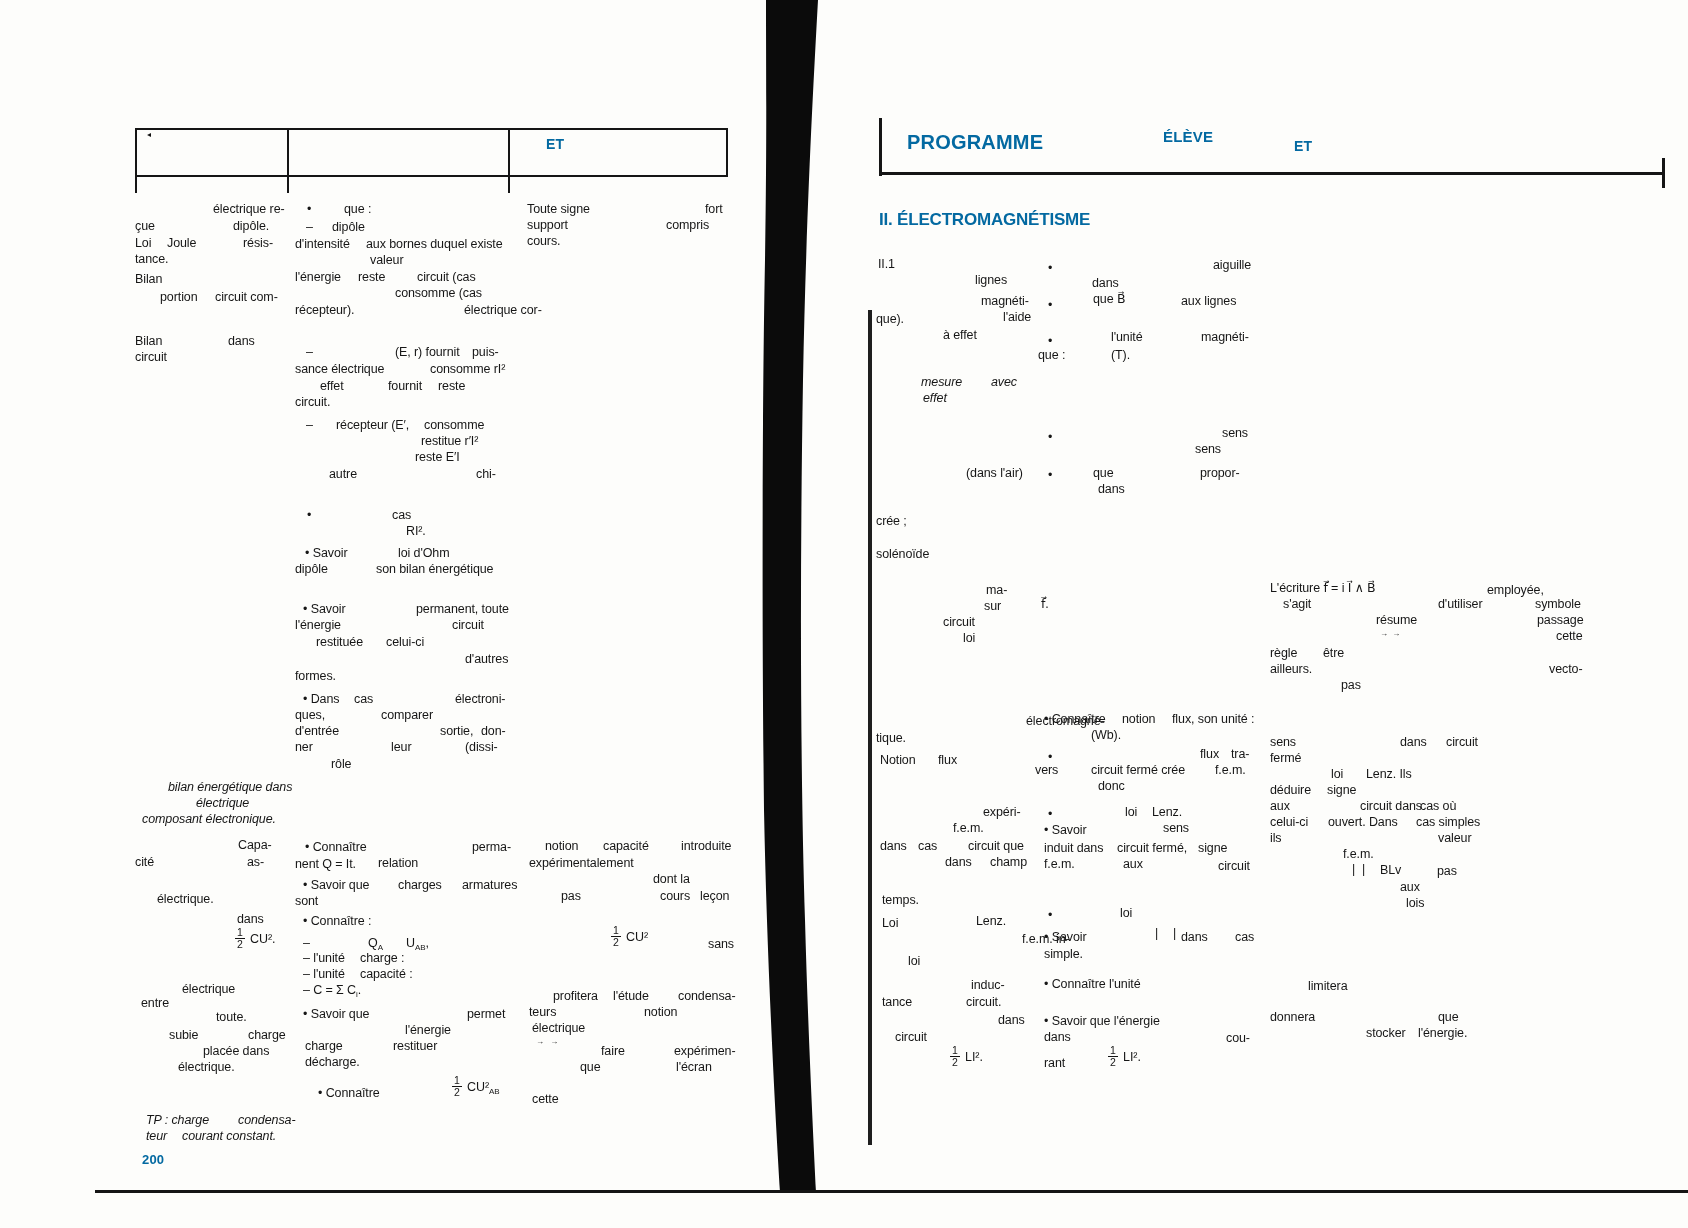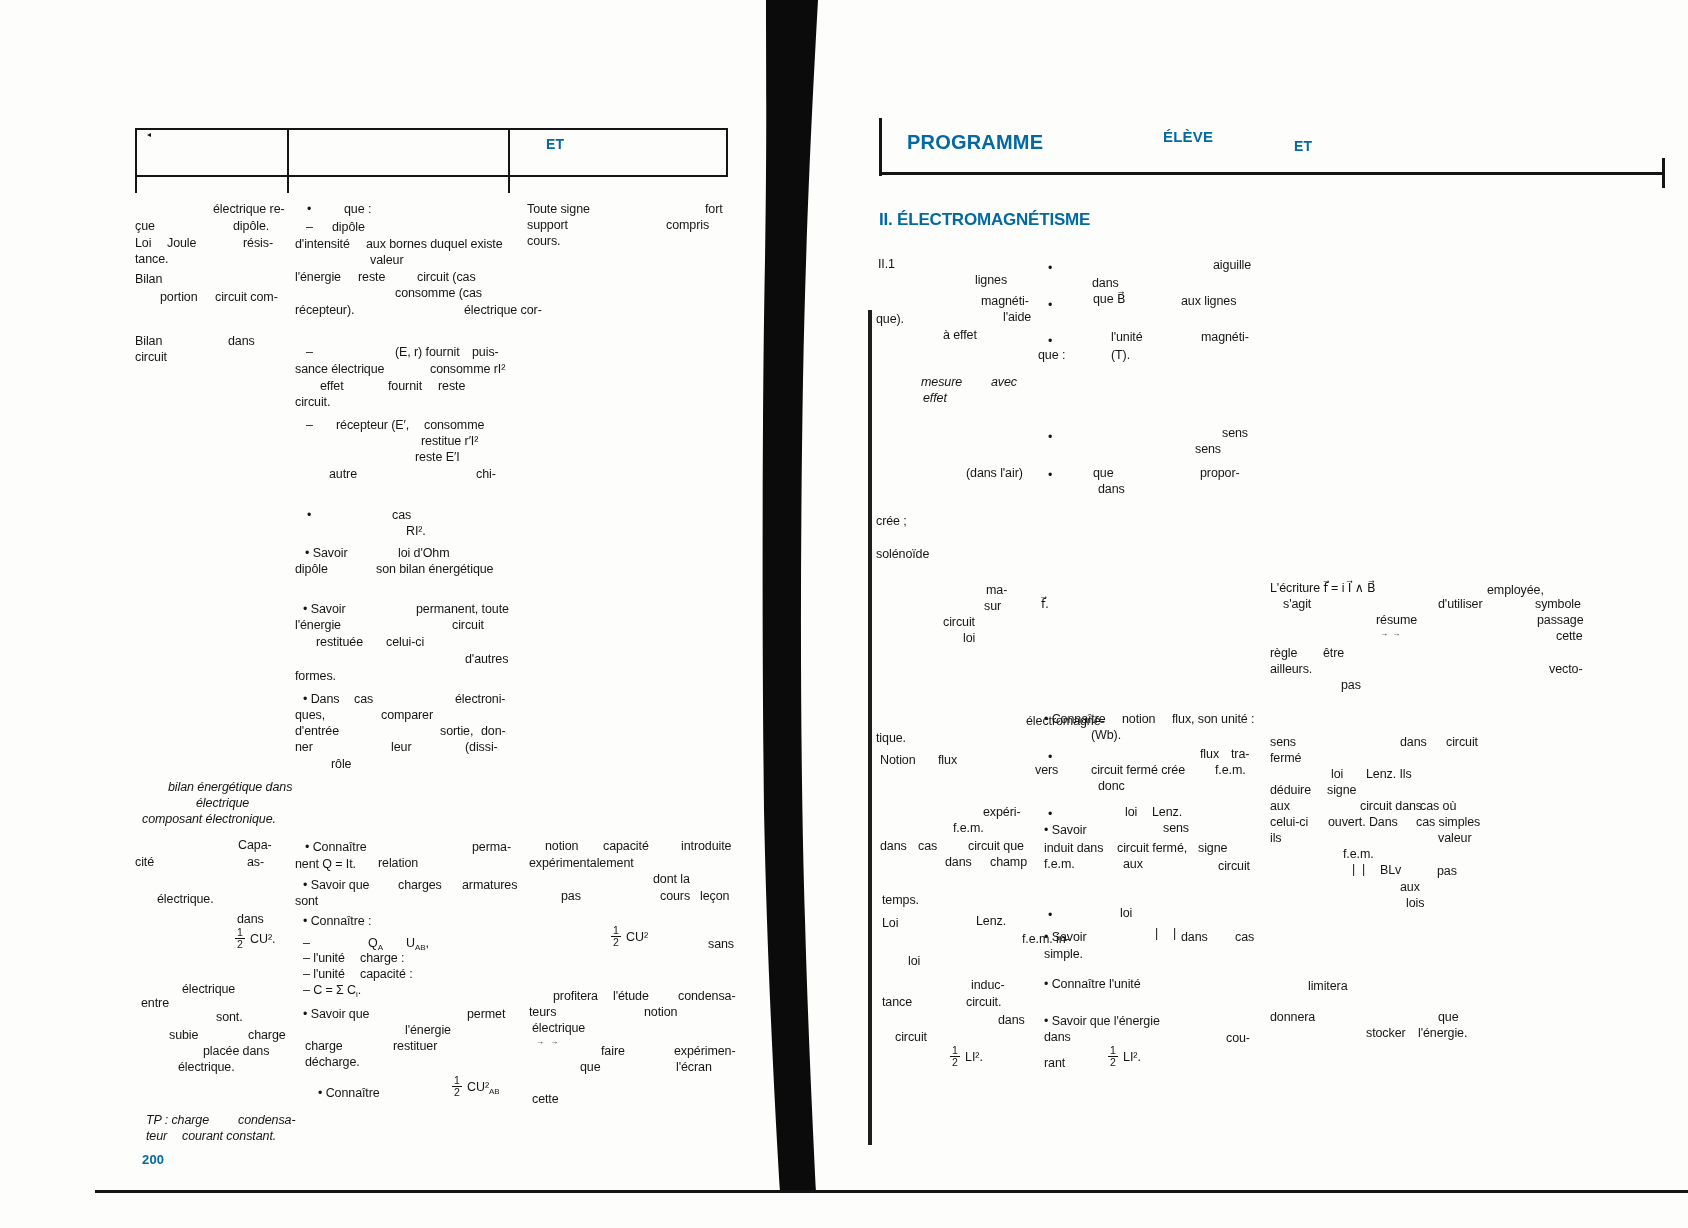--- a/index.html
+++ b/index.html
@@ -64,21 +64,21 @@
     <div class="frag it" style="left: 196px; top: 795px;"><span>électrique</span></div>
     <div class="frag it" style="left: 142px; top: 811px;"><span>composant électronique.</span></div>
     <div class="frag" style="left: 238px; top: 837px;"><span>Capa-</span></div>
     <div class="frag" style="left: 135px; top: 854px;"><span>cité</span></div>
     <div class="frag" style="left: 247px; top: 854px;"><span>as-</span></div>
     <div class="frag" style="left: 157px; top: 891px;"><span>électrique.</span></div>
     <div class="frag" style="left: 237px; top: 911px;"><span>dans</span></div>
     <div class="frag fx" style="left: 235px; top: 927px;"><span class="fraction"><span class="fnum">1</span><span>2</span></span><span> CU².</span></div>
     <div class="frag" style="left: 182px; top: 981px;"><span>électrique</span></div>
     <div class="frag" style="left: 141px; top: 995px;"><span>entre</span></div>
-    <div class="frag" style="left: 216px; top: 1009px;"><span>sont.</span></div>
+    <div class="frag" style="left: 216px; top: 1009px;"><span>toute.</span></div>
     <div class="frag" style="left: 169px; top: 1027px;"><span>subie</span></div>
     <div class="frag" style="left: 248px; top: 1027px;"><span>charge</span></div>
     <div class="frag" style="left: 203px; top: 1043px;"><span>placée dans</span></div>
     <div class="frag" style="left: 178px; top: 1059px;"><span>électrique.</span></div>
     <div class="frag it" style="left: 146px; top: 1112px;"><span>TP : charge</span></div>
     <div class="frag it" style="left: 238px; top: 1112px;"><span>condensa-</span></div>
     <div class="frag it" style="left: 146px; top: 1128px;"><span>teur</span></div>
     <div class="frag it" style="left: 182px; top: 1128px;"><span>courant constant.</span></div>
     <div class="frag" style="left: 307px; top: 201px;"><span>•</span></div>
     <div class="frag" style="left: 344px; top: 201px;"><span>que :</span></div>

